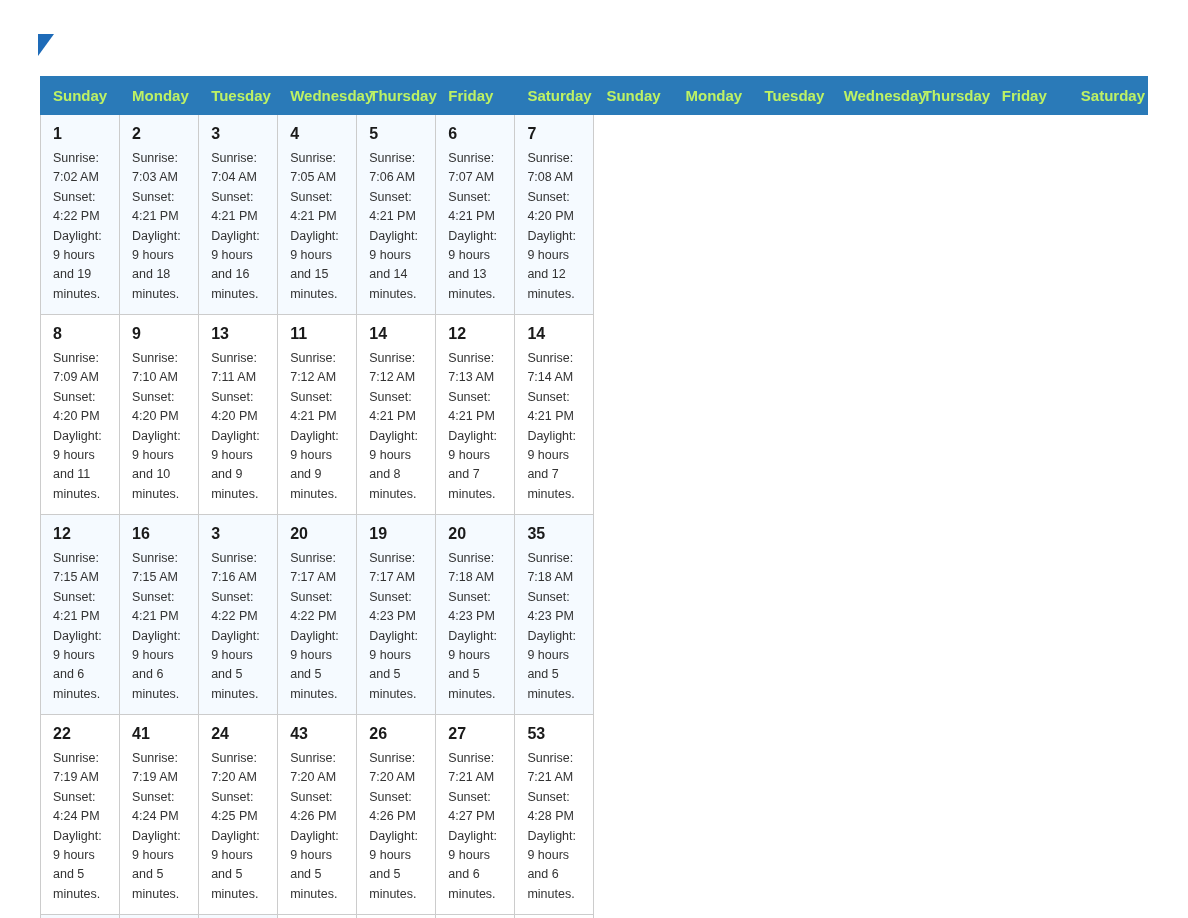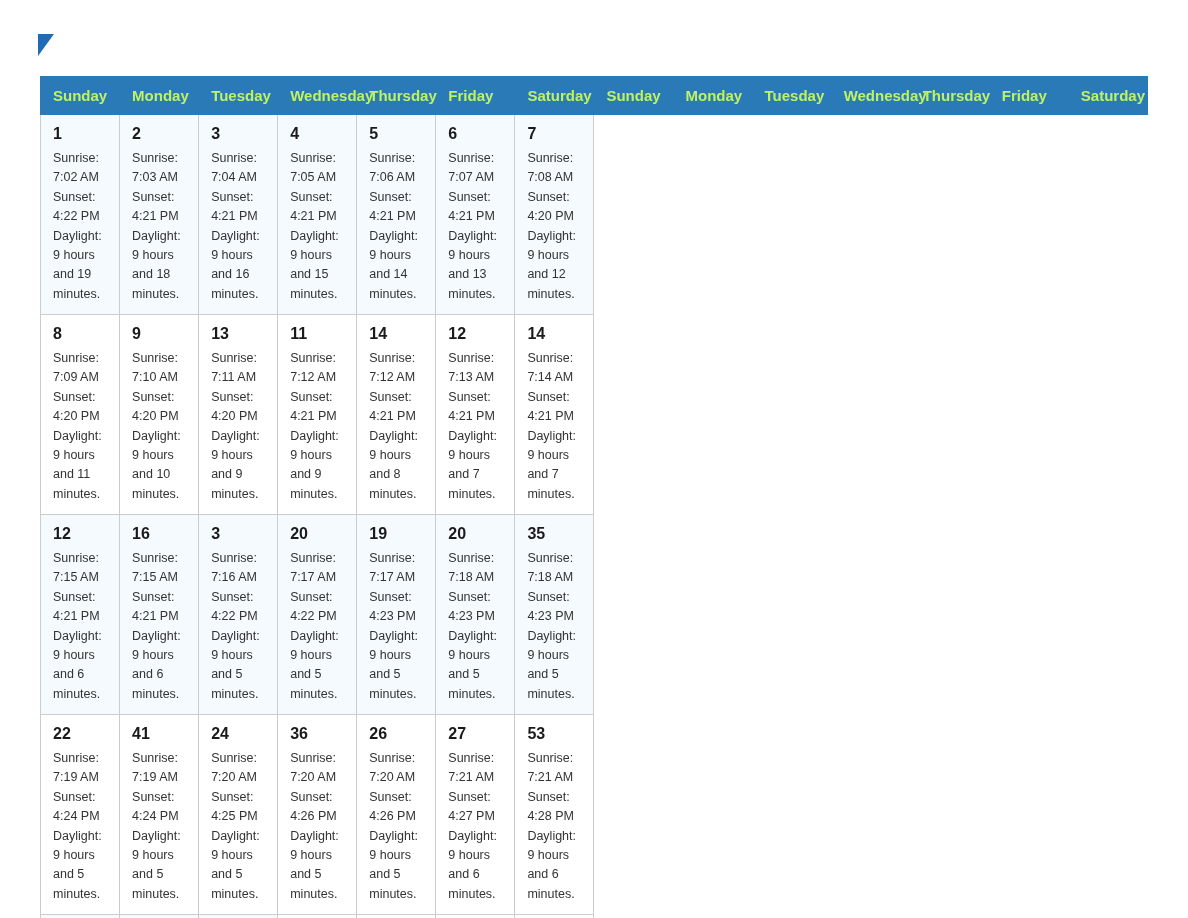--- a/index.html
+++ b/index.html
@@ -246,21 +246,21 @@
         </td>
         <td>
           <span class="day-num">41</span>
           <div class="day-info">Sunrise: 7:19 AM<br>Sunset: 4:24 PM<br>Daylight: 9 hours and 5 minutes.</div>
         </td>
         <td>
           <span class="day-num">24</span>
           <div class="day-info">Sunrise: 7:20 AM<br>Sunset: 4:25 PM<br>Daylight: 9 hours and 5 minutes.</div>
         </td>
         <td>
-          <span class="day-num">36</span>
+          <span class="day-num">43</span>
           <div class="day-info">Sunrise: 7:20 AM<br>Sunset: 4:26 PM<br>Daylight: 9 hours and 5 minutes.</div>
         </td>
         <td>
           <span class="day-num">26</span>
           <div class="day-info">Sunrise: 7:20 AM<br>Sunset: 4:26 PM<br>Daylight: 9 hours and 5 minutes.</div>
         </td>
         <td>
           <span class="day-num">27</span>
           <div class="day-info">Sunrise: 7:21 AM<br>Sunset: 4:27 PM<br>Daylight: 9 hours and 6 minutes.</div>
         </td>

